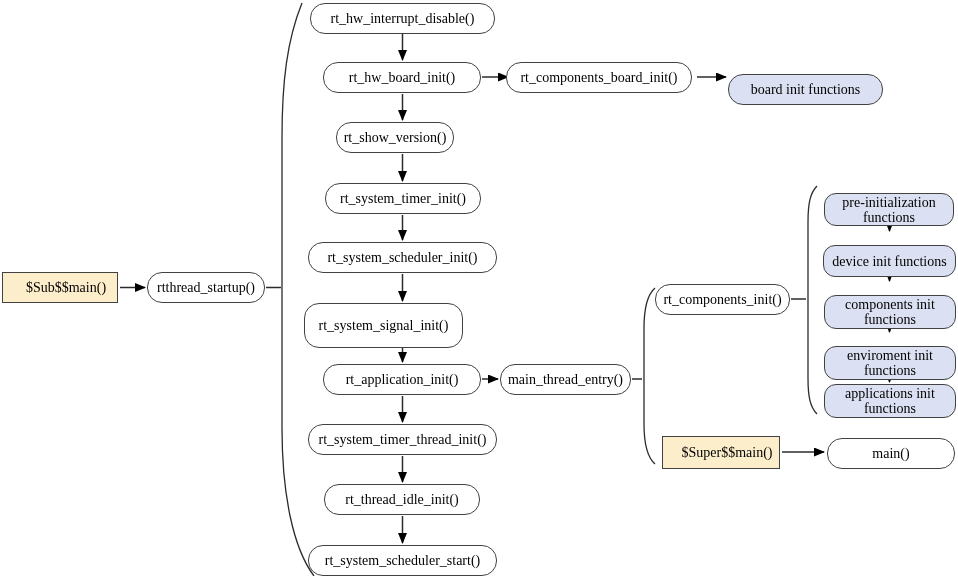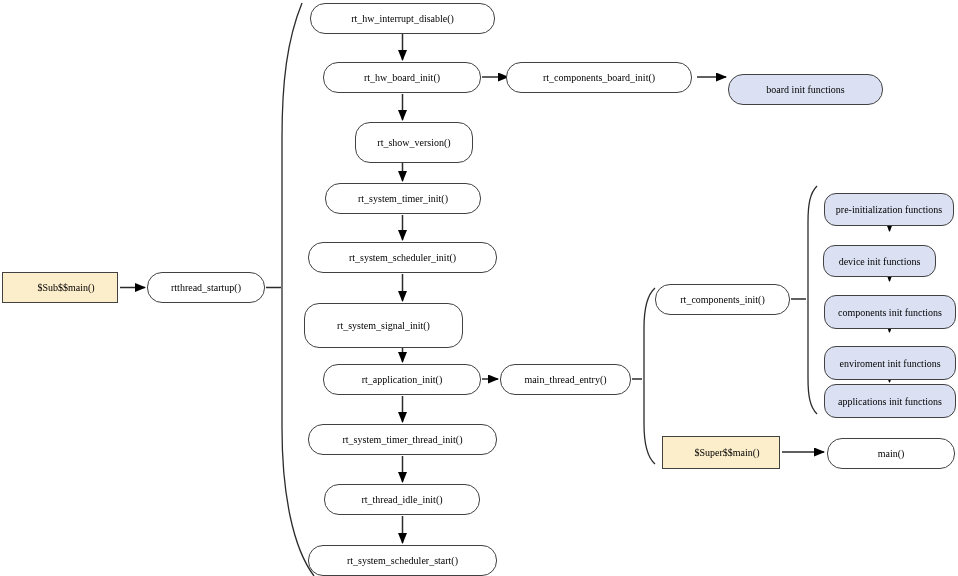--- a/index.html
+++ b/index.html
@@ -9,21 +9,21 @@
     background:var(--background,#fff);
     font-family:"Liberation Serif", serif;
     overflow:hidden;
   }
   #connector-layer{position:absolute;left:0;top:0;width:958px;height:576px;}
   .node{
     position:absolute;box-sizing:border-box;
     border:1.6px solid var(--node-border,#424242);
     background:var(--node-fill,#fff);
     display:flex;align-items:center;justify-content:center;
-    font-size:10px;color:#000;white-space:nowrap;
+    font-size:14px;color:#000;white-space:nowrap;
     line-height:15px;
   }
   .stadium{border-radius:15px;}
   .rounded{border-radius:12px;}
   .rect{border-radius:0;}
   .init{background:var(--init-fill,#dbe1f2);margin-top:12px;}
   .entry{background:var(--entry-fill,#fdeecb);padding-left:12px;}
   .wrap{white-space:normal;text-align:center;padding:7px 5px;}
   .cline{stroke:var(--line,#2b2b2b);stroke-width:1.5;fill:none;}
   .brace{stroke:var(--line,#2b2b2b);stroke-width:1.3;fill:none;}
@@ -72,34 +72,34 @@
     <line class="cline" marker-end="url(#ah)" x1="889.5" y1="368" x2="889.5" y2="382"></line>
   </svg>
 
   <div class="node rect entry" style="left:2px;top:272px;width:116px;height:31px">$Sub$$main()</div>
   <div class="node stadium" style="left:147px;top:272px;width:118px;height:31px">rtthread_startup()</div>
 
   <div class="node stadium" style="left:310px;top:3px;width:185px;height:31px">rt_hw_interrupt_disable()</div>
   <div class="node stadium" style="left:323px;top:62px;width:158px;height:31px">rt_hw_board_init()</div>
   <div class="node stadium" style="left:506px;top:62px;width:186px;height:31px">rt_components_board_init()</div>
   <div class="node stadium init" style="left:728px;top:62px;width:155px;height:31px">board init functions</div>
-  <div class="node stadium" style="left:355px;top:122px;width:118px;height:41px">rt_show_version()</div>
+  <div class="node stadium" style="left:336px;top:122px;width:118px;height:31px">rt_show_version()</div>
   <div class="node stadium" style="left:325px;top:183px;width:156px;height:31px">rt_system_timer_init()</div>
   <div class="node stadium" style="left:308px;top:242px;width:189px;height:31px">rt_system_scheduler_init()</div>
   <div class="node stadium" style="left:304px;top:303px;width:159px;height:45px">rt_system_signal_init()</div>
   <div class="node stadium" style="left:323px;top:364px;width:158px;height:31px">rt_application_init()</div>
   <div class="node stadium" style="left:308px;top:424px;width:189px;height:31px">rt_system_timer_thread_init()</div>
   <div class="node stadium" style="left:324px;top:484px;width:156px;height:31px">rt_thread_idle_init()</div>
   <div class="node stadium" style="left:308px;top:545px;width:189px;height:31px">rt_system_scheduler_start()</div>
 
   <div class="node stadium" style="left:500px;top:364px;width:131px;height:31px">main_thread_entry()</div>
   <div class="node stadium" style="left:655px;top:284px;width:135px;height:31px">rt_components_init()</div>
 
   <div class="node rounded init wrap" style="left:824px;top:181px;width:130px;height:33px">pre-initialization functions</div>
-  <div class="node rounded init wrap" style="left:823px;top:233px;width:113px;height:32px">device init functions</div>
+  <div class="node rounded init wrap" style="left:823px;top:233px;width:133px;height:32px">device init functions</div>
   <div class="node rounded init wrap" style="left:824px;top:283px;width:132px;height:34px">components init functions</div>
   <div class="node rounded init wrap" style="left:824px;top:334px;width:132px;height:34px">enviroment init functions</div>
   <div class="node rounded init wrap" style="left:824px;top:372px;width:132px;height:34px">applications init functions</div>
 
   <div class="node rect entry" style="left:662px;top:436px;width:118px;height:33px">$Super$$main()</div>
   <div class="node stadium" style="left:827px;top:438px;width:128px;height:31px">main()</div>
 
 </div>
 
 </body></html>

